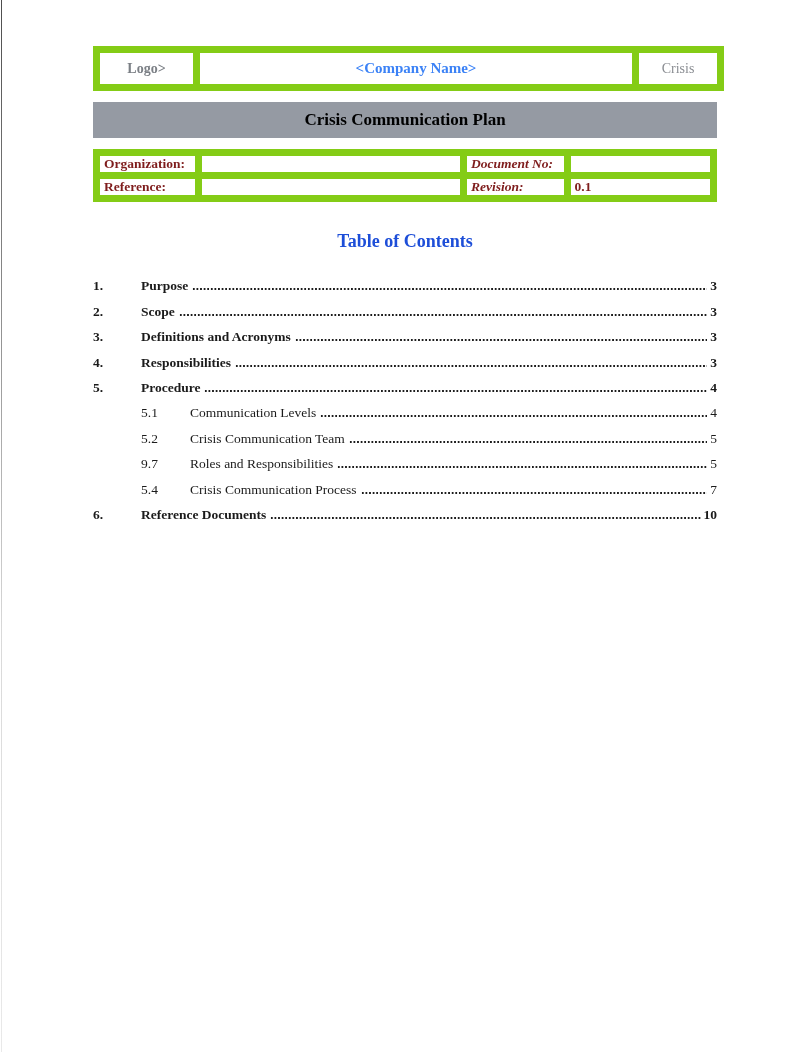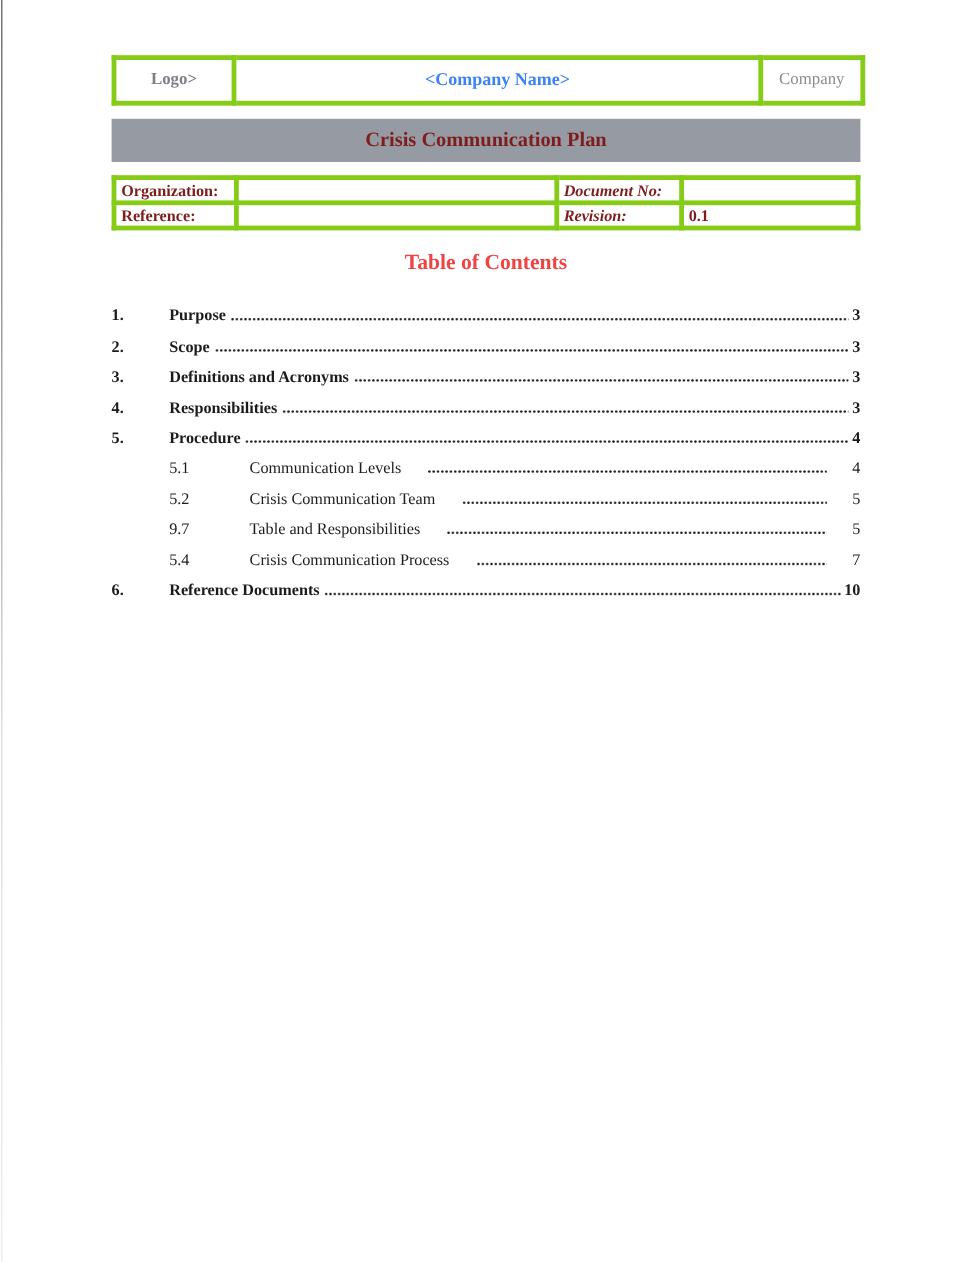--- a/index.html
+++ b/index.html
@@ -15,61 +15,61 @@
     width: 1px; height: 100%;
     background: linear-gradient(to bottom, #4d4d4d 0%, #9a9a9a 35%, #d9d9d9 60%, #e9e9e9 100%);
   }
   .page {
     position: absolute; left: 93px; top: 46px;
     width: 624px;
   }
 
   
   table { border-collapse: collapse; width: 624px; table-layout: fixed; }
-  td { border: 4px solid #84cc16; }
+  td { border: 7px solid #84cc16; }
   .hdr-table td { height: 38px; text-align: center; vertical-align: middle; }
   .hdr-logo   { width: 100px; font-weight: bold; color: #7b7f85; font-size: 14px; }
   .hdr-company{ width: 439px; font-weight: bold; color: #3b82f6; font-size: 15px; }
   .hdr-class  { width: 85px;  color: #8a8d92; font-size: 14px; }
 
   
   .banner {
     margin-top: 11px;
     height: 36px;
     background: #959aa3;
-    color: #7f1d1d;
+    color: #000000;
     font-weight: bold;
     font-size: 17px;
     display: flex; align-items: center; justify-content: center;
   }
 
   
   .info-table { margin-top: 11px; }
   .info-table td {
     height: 21px; font-size: 13.5px; font-weight: bold; color: #7f1d1d;
     padding: 0 4px; vertical-align: middle; white-space: nowrap; overflow: hidden;
   }
   .col-l1 { width: 100px; } .col-v1 { width: 261px; }
   .col-l2 { width: 102px; font-style: italic; } .col-v2 { width: 144px; }
 
   
   .toc-title {
-    margin-top: 16px;
+    margin-top: 29px;
     text-align: center;
     font-size: 18px;
     font-weight: bold;
-    color: #ef4444;
+    color: #1d4ed8;
   }
   .toc { margin-top: 21px; color: #1b1b1b; font-size: 13.5px; }
   .toc-row {
     display: flex; align-items: flex-end;
     height: 25.4px; line-height: 25px;
   }
   .toc-row.main { font-weight: bold; }
-  .toc-row.sub  { padding-left: 48px; font-weight: normal; gap: 18px; }
+  .toc-row.sub  { padding-left: 48px; font-weight: normal; }
   .toc-num   { flex: 0 0 48px; }
   .toc-row.sub .toc-num { flex: 0 0 49px; }
   .toc-label { white-space: nowrap; }
   .leader {
     flex: 1 1 auto;
     height: 2px;
     margin: 0 3px 8px 4px;
     background-image: radial-gradient(circle, #1c1c1c 0.8px, rgba(0,0,0,0) 1.15px);
     background-size: 3.6px 2px;
     background-repeat: repeat-x;
@@ -82,21 +82,21 @@
 
 <div class="page-edge"></div>
 
 <div class="page">
 
   <table class="hdr-table">
     <tbody>
         <tr>
       <td class="hdr-logo">Logo&gt;</td>
       <td class="hdr-company">&lt;Company Name&gt;</td>
-      <td class="hdr-class">Company</td>
+      <td class="hdr-class">Crisis</td>
     </tr>
   </tbody>
     </table>
 
   <div class="banner">
     <span>Crisis Communication Plan</span>
   </div>
 
   <table class="info-table">
     <tbody>
@@ -163,21 +163,21 @@
 
     <div class="toc-row sub">
       <span class="toc-num">5.2</span>
       <span class="toc-label">Crisis Communication Team</span>
       <span class="leader"></span>
       <span class="toc-page">5</span>
     </div>
 
     <div class="toc-row sub">
       <span class="toc-num">9.7</span>
-      <span class="toc-label">Table and Responsibilities</span>
+      <span class="toc-label">Roles and Responsibilities</span>
       <span class="leader"></span>
       <span class="toc-page">5</span>
     </div>
 
     <div class="toc-row sub">
       <span class="toc-num">5.4</span>
       <span class="toc-label">Crisis Communication Process</span>
       <span class="leader"></span>
       <span class="toc-page">7</span>
     </div>

